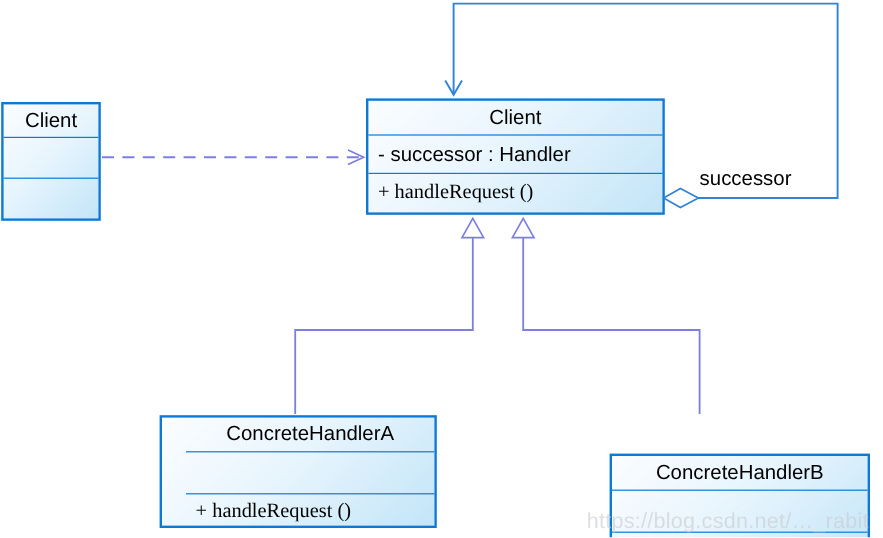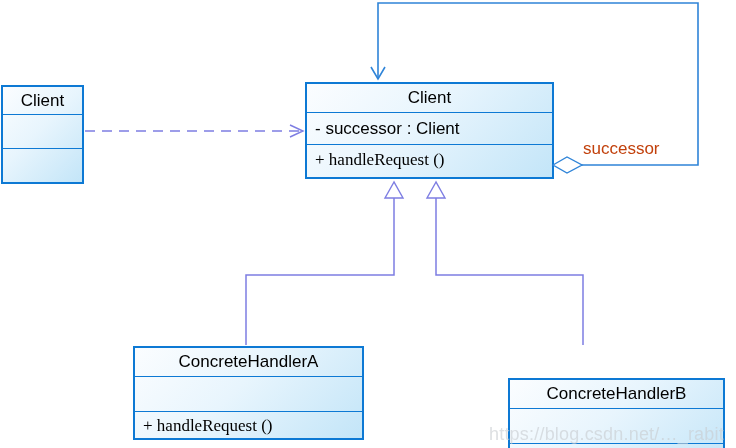--- a/index.html
+++ b/index.html
@@ -43,28 +43,28 @@
   
   .box-client{left:1px;top:85px;width:83px;height:99px;}
   .box-client .title{line-height:27px;}
   .box-client .attrs{height:33px;}
   
   .box-handler{left:305px;top:82px;width:249px;height:97px;}
   .box-handler .attrs{height:31px;}
   .box-handler .attrs .member{line-height:31px;}
   .box-handler .methods .member{line-height:30px;}
   
-  .box-concrete-a{left:133px;top:346px;width:231px;height:94px;}
+  .box-concrete-a{left:133px;top:346px;width:231px;height:94px;padding-left:20px;}
   .box-concrete-b{left:508px;top:346px;width:217px;height:95px;margin-top:32px;}
   .box-concrete-a .attrs,.box-concrete-b .attrs{height:34px;}
   .box-concrete-a .methods .member,.box-concrete-b .methods .member{line-height:27px;}
   .edge-label{
     position:absolute;
     left:583px;top:139px;
-    font-size:17px;color:#c2410c;
+    font-size:17px;color:#000000;
     z-index:4;white-space:nowrap;
   }
   .watermark{
     position:absolute;
     left:489px;top:424px;
     width:247px;
     font-size:18px;
     color:#c9cdd1;
     opacity:0.62;
     z-index:6;
@@ -104,21 +104,21 @@
 
   <div class="uml-class box-client">
     <div class="title">Client</div>
     <div class="compartment attrs"></div>
     <div class="compartment methods"></div>
   </div>
 
   <div class="uml-class box-handler">
     <div class="title">Client</div>
     <div class="compartment attrs">
-      <div class="member">- successor : Client</div>
+      <div class="member">- successor : Handler</div>
     </div>
     <div class="compartment methods">
       <div class="member">+ handleRequest ()</div>
     </div>
   </div>
 
   <div class="uml-class box-concrete-a">
     <div class="title">ConcreteHandlerA</div>
     <div class="compartment attrs"></div>
     <div class="compartment methods">

